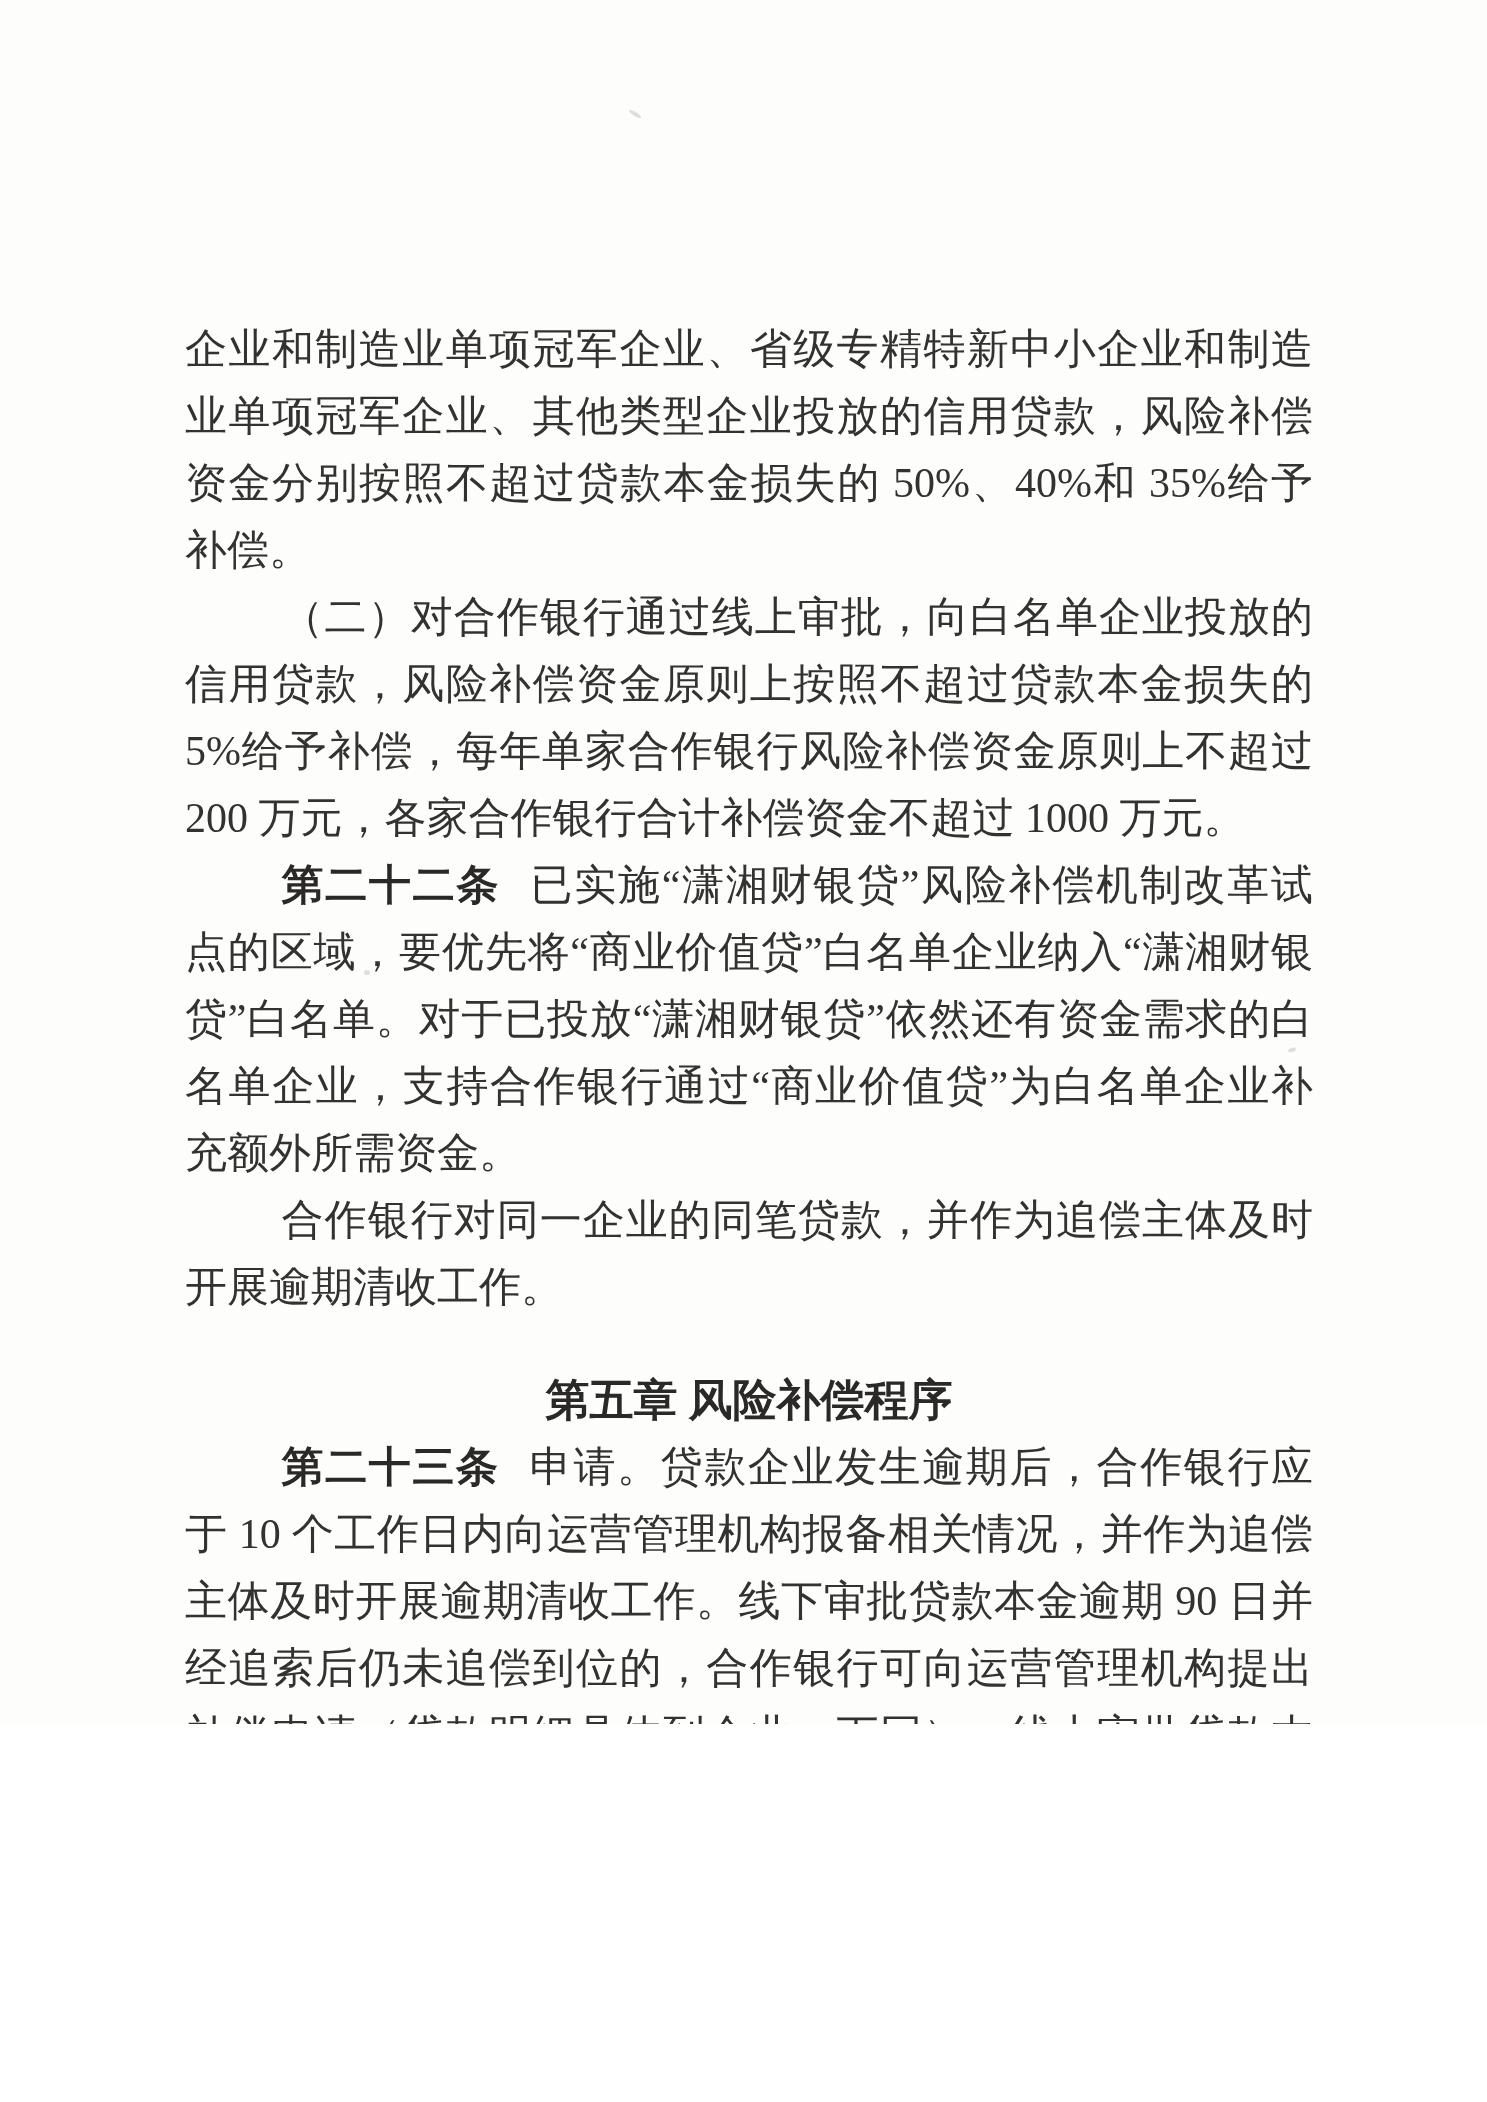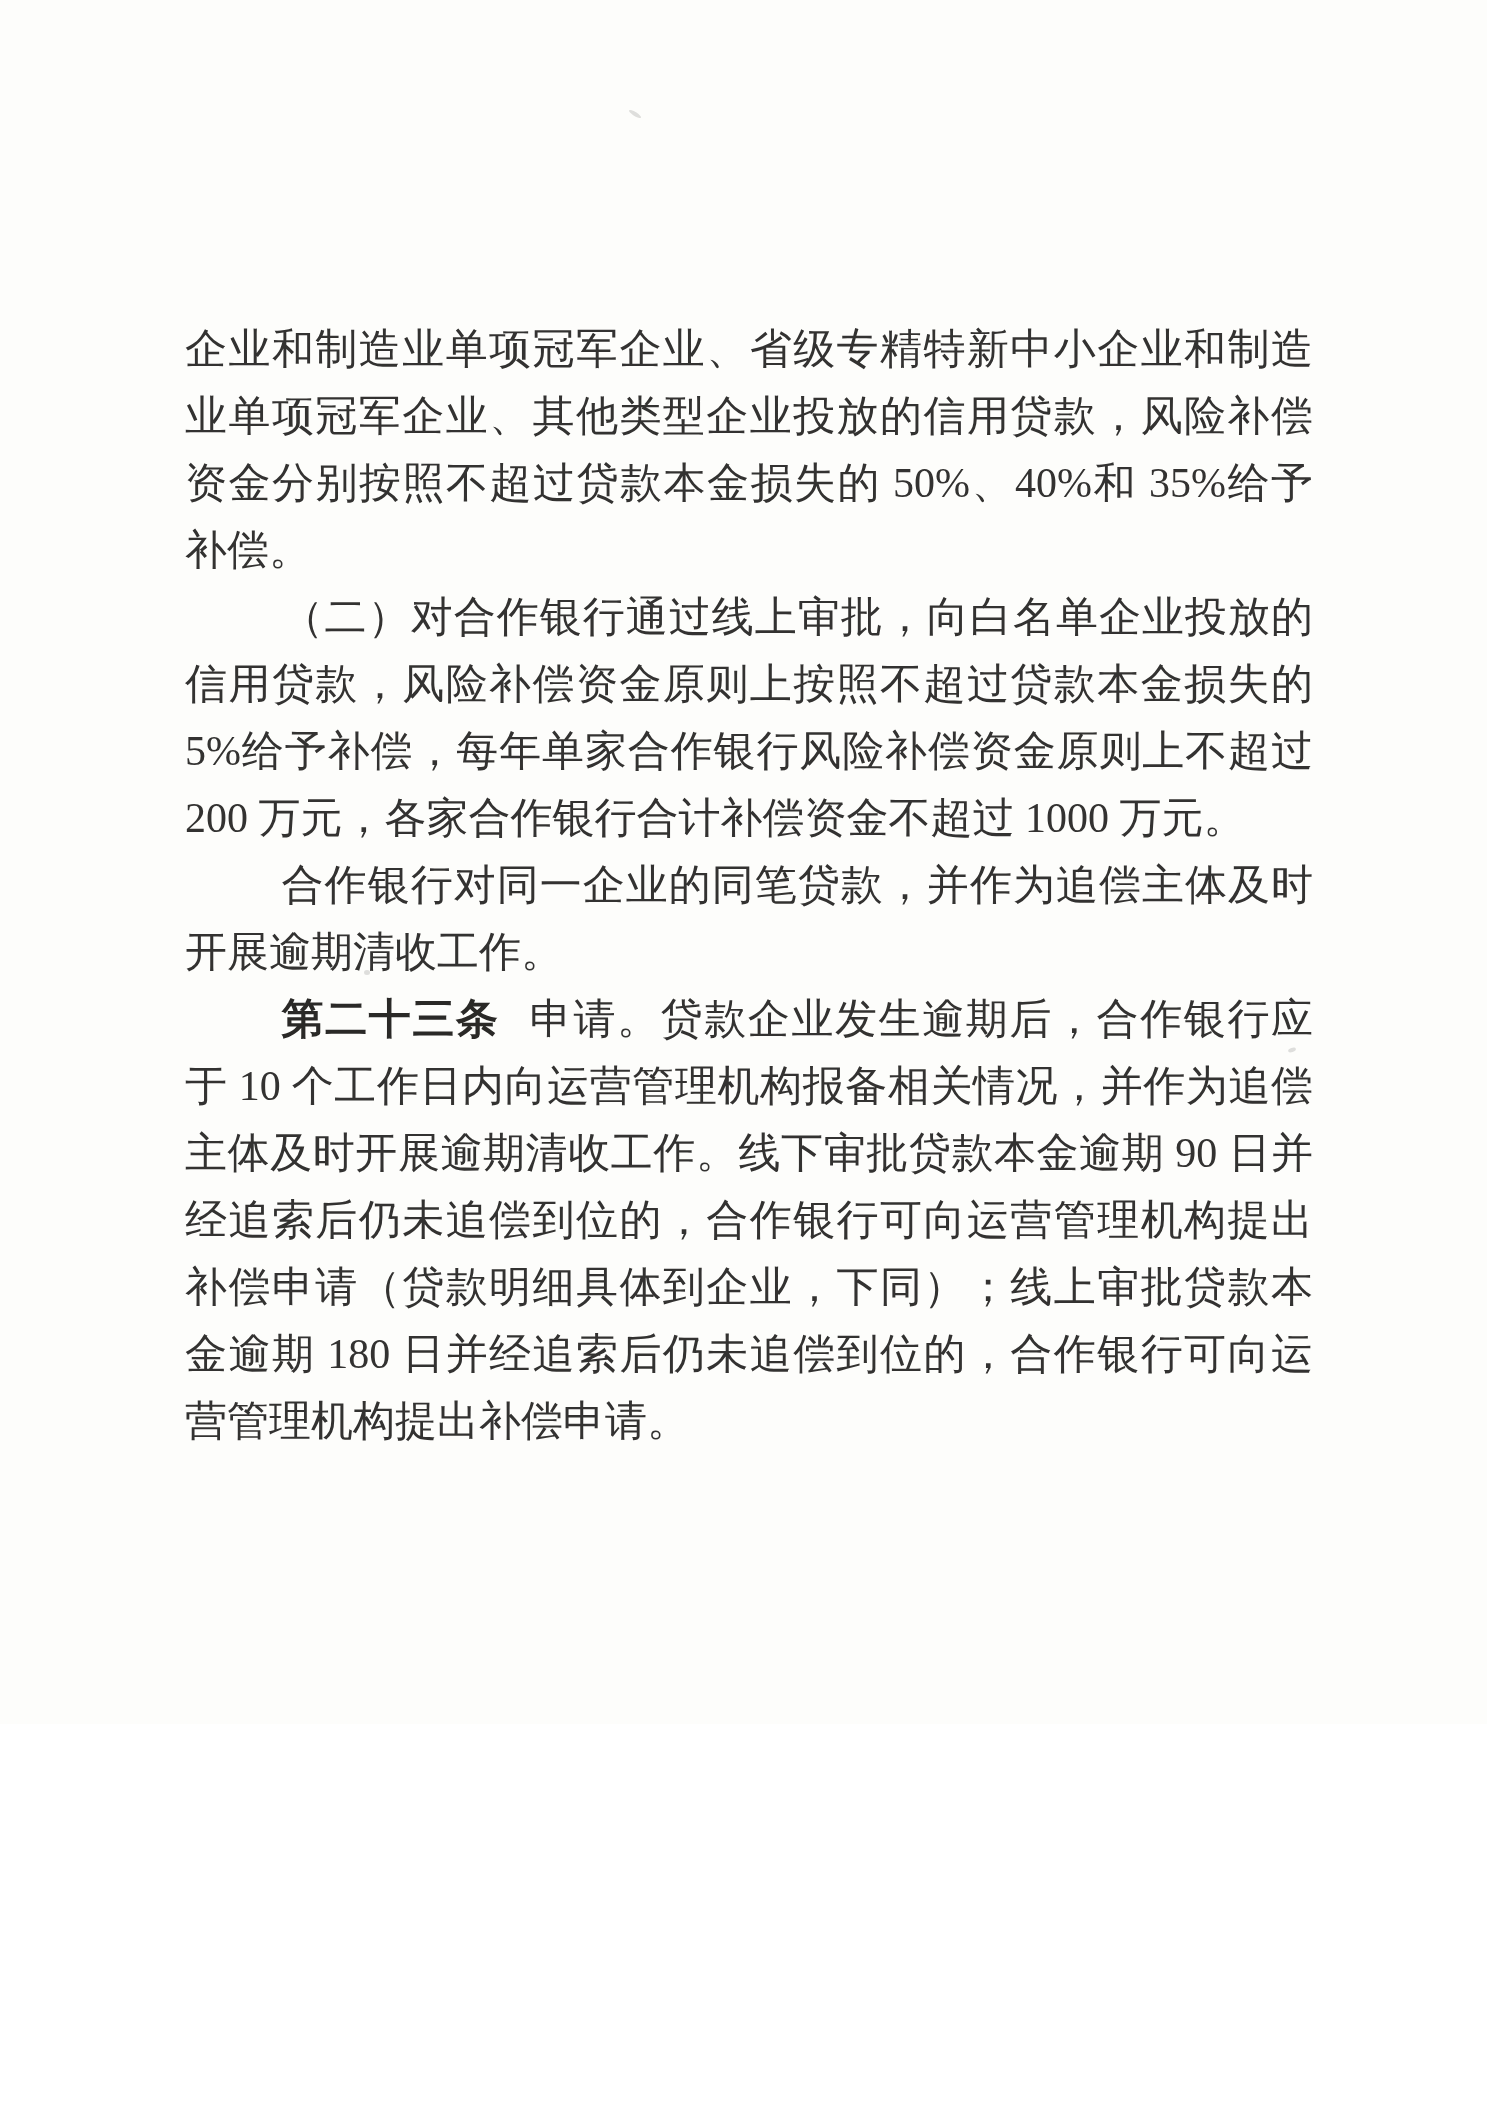--- a/index.html
+++ b/index.html
@@ -70,23 +70,25 @@
   <span class="speck speck-1"></span>
   <span class="speck speck-2"></span>
   <span class="speck speck-3"></span>
 
   <div class="content">
 
     <p class="para">企业和制造业单项冠军企业、省级专精特新中小企业和制造业单项冠军企业、其他类型企业投放的信用贷款，风险补偿资金分别按照不超过贷款本金损失的 50%、40%和 35%给予补偿。</p>
 
     <p class="para indent">（二）对合作银行通过线上审批，向白名单企业投放的信用贷款，风险补偿资金原则上按照不超过贷款本金损失的 5%给予补偿，每年单家合作银行风险补偿资金原则上不超过 200 万元，各家合作银行合计补偿资金不超过 1000 万元。</p>
 
+    <p class="para indent"><span class="lead">第二十二条</span><span>已实施“潇湘财银贷”风险补偿机制改革试点的区域，要优先将“商业价值贷”白名单企业纳入“潇湘财银贷”白名单。对于已投放“潇湘财银贷”依然还有资金需求的白名单企业，支持合作银行通过“商业价值贷”为白名单企业补充额外所需资金。</span></p>
 
     <p class="para indent">合作银行对同一企业的同笔贷款，并作为追偿主体及时开展逾期清收工作。</p>
 
+    <h2 class="chapter">第五章 风险补偿程序</h2>
 
     <p class="para indent"><span class="lead">第二十三条</span><span>申请。贷款企业发生逾期后，合作银行应于 10 个工作日内向运营管理机构报备相关情况，并作为追偿主体及时开展逾期清收工作。线下审批贷款本金逾期 90 日并经追索后仍未追偿到位的，合作银行可向运营管理机构提出补偿申请（贷款明细具体到企业，下同）；线上审批贷款本金逾期 180 日并经追索后仍未追偿到位的，合作银行可向运营管理机构提出补偿申请。</span></p>
 
   </div>
 
   <div class="pageno-inner">- 9 -</div>
 
   <div class="folio">— 28 —</div>
 
 </div>

